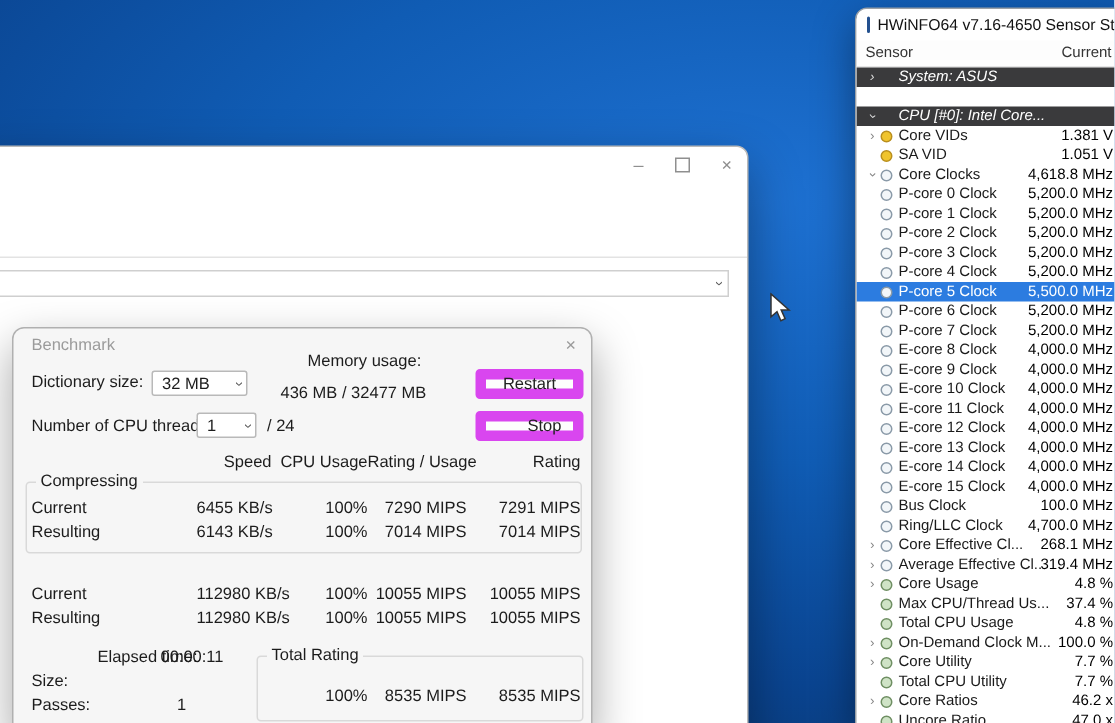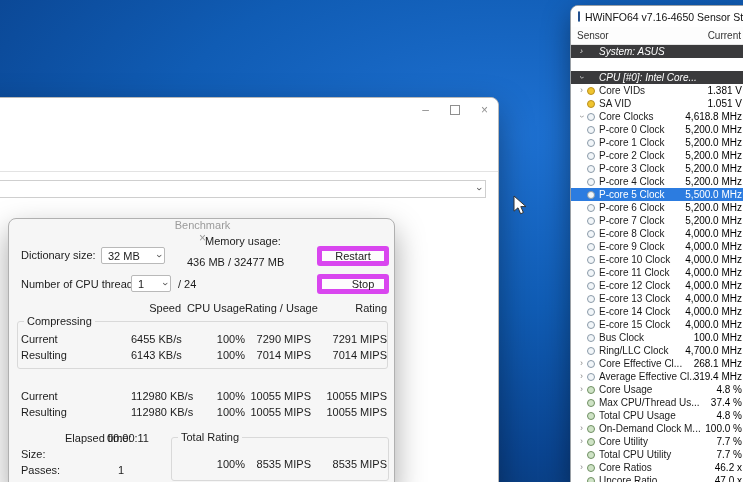--- a/index.html
+++ b/index.html
@@ -13,27 +13,27 @@
   .bgwin-controls{position:absolute;top:5px;right:10px;display:flex;gap:21px;align-items:center;color:#8f8f8f;font-size:12px;z-index:2;}
   .maxbox{width:8px;height:8px;border:1px solid #8f8f8f;display:inline-block;}
   .bgwin-sep{position:absolute;left:0;right:0;top:73px;border-top:1px solid #e3e3e3;}
   .bgwin-combo{position:absolute;left:6px;right:12px;top:82px;height:16px;border:1px solid #cfcfcf;background:#fff;
     display:flex;align-items:center;justify-content:flex-end;padding-right:5px;}
   .chev{display:inline-block;transform:rotate(90deg);color:#555;font-size:10px;line-height:1;}
   
   .benchmark{position:absolute;left:8px;top:218px;width:387px;height:272px;background:#f6f6f6;
     border:1px solid #b0b0b0;border-radius:8px 8px 0 0;box-shadow:0 12px 30px rgba(0,0,0,.35);
     font-size:11px;color:#1c1c1c;box-sizing:border-box;}
-  .bm-titlebar{height:21px;display:flex;align-items:center;padding:0 10px 0 12px;flex-direction:column;}
+  .bm-titlebar{height:21px;display:flex;align-items:center;padding:0 10px 0 12px;}
   .bm-title{color:#9b9b9b;flex:1;}
   .bm-close{color:#9b9b9b;font-size:12px;}
   .bm-abs{position:absolute;white-space:nowrap;}
   .bm-combo{position:absolute;background:#fff;border:1px solid #b9b9b9;border-radius:2px;height:17px;
     display:flex;align-items:center;justify-content:space-between;padding:0 4px 0 6px;box-sizing:border-box;}
-  .bm-btn{position:absolute;width:72px;height:20px;background:#fdfdfd;border:5px solid #d946ef;border-radius:3px;
+  .bm-btn{position:absolute;width:72px;height:20px;background:#fdfdfd;border:7px solid #d946ef;border-radius:3px;
     display:flex;align-items:center;justify-content:center;color:#222;box-sizing:border-box;}
   .bm-trow{position:absolute;left:0;right:0;display:flex;padding-left:12px;height:13px;align-items:center;}
   .bm-c{white-space:nowrap;}
   .c-label{width:110px;}
   .c-speed{width:50px;text-align:right;}
   .c-cpu{width:64px;text-align:right;}
   .c-ru{width:66px;text-align:right;}
   .c-rating{width:76px;text-align:right;}
   .bm-group{position:absolute;border:1px solid #d9d9d9;border-radius:3px;margin:0;padding:0;box-sizing:border-box;}
   .bm-group legend{font-size:11px;padding:0 3px;margin-left:6px;color:#1c1c1c;}

